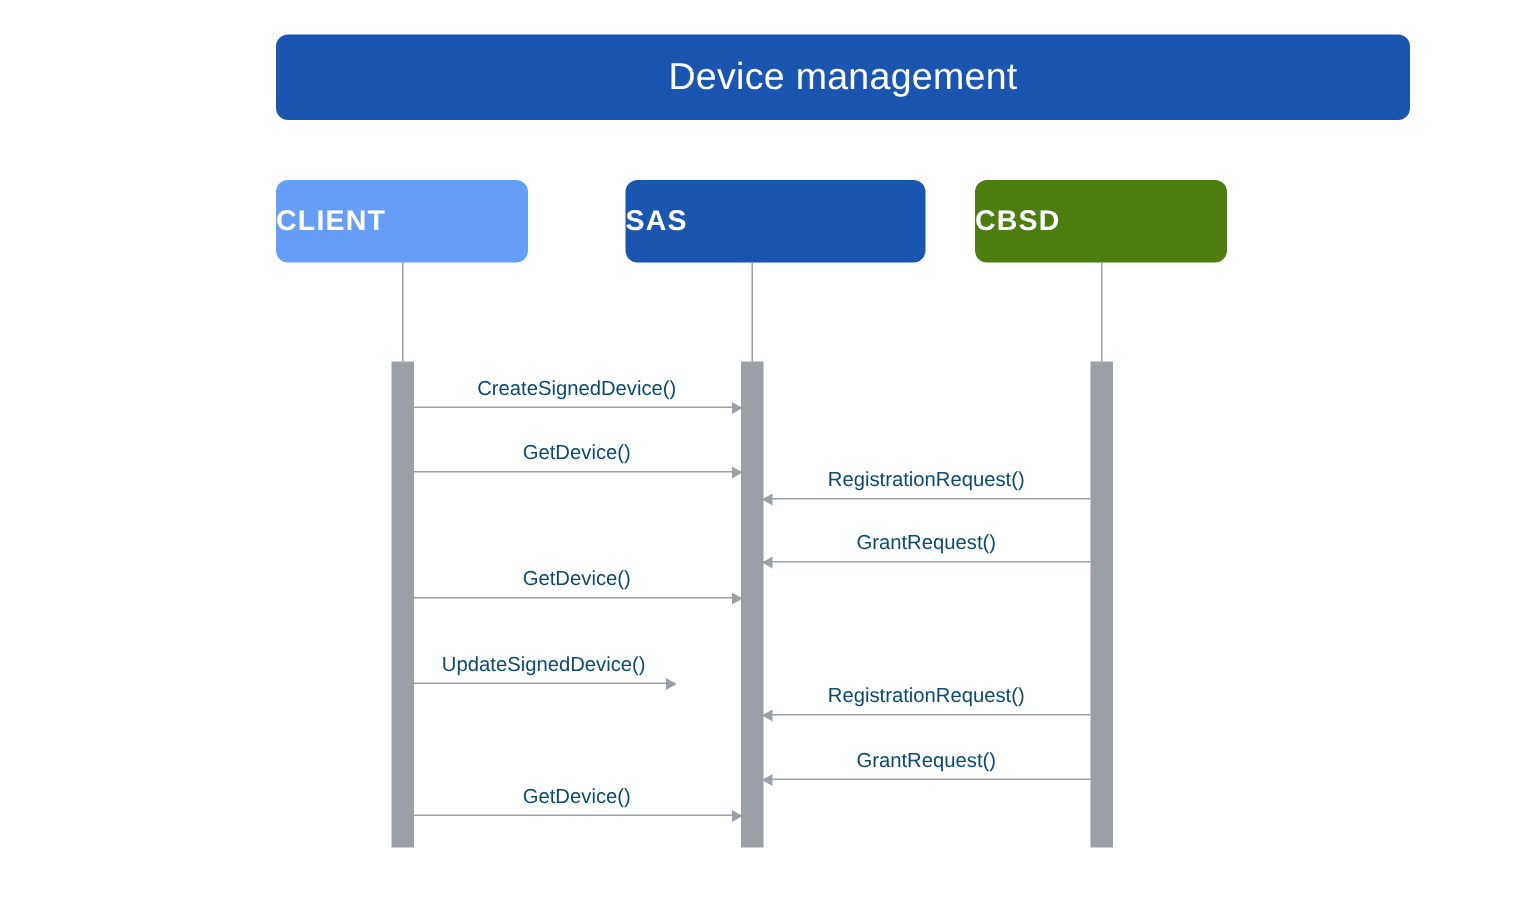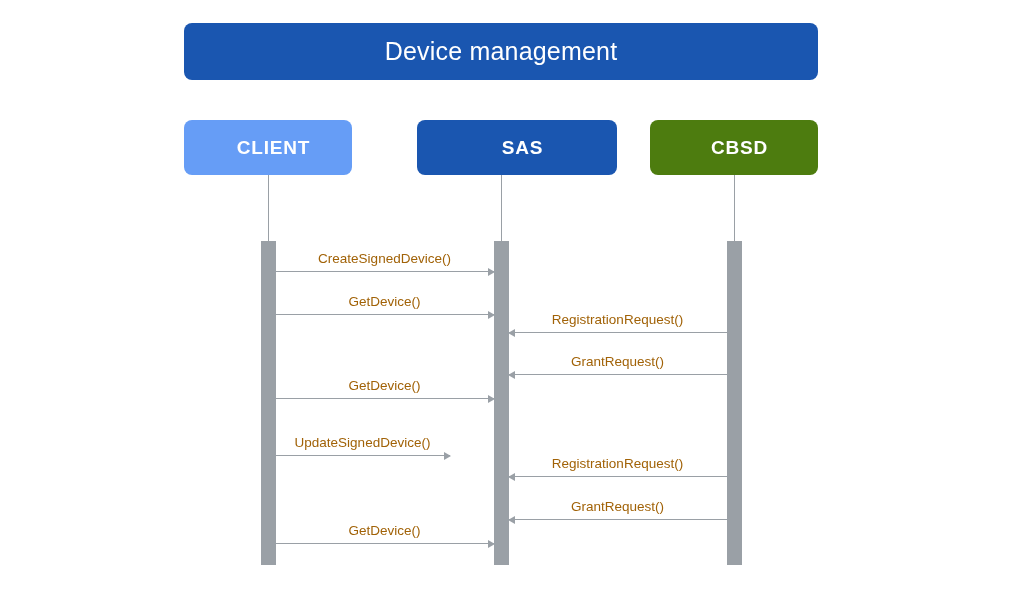--- a/index.html
+++ b/index.html
@@ -20,21 +20,21 @@
     left: 0; top: 0;
     width: 1024px;
     height: 600px;
   }
 
   
   #title-bar {
     position: absolute;
     left: 184px;
     top: 23px;
-    width: 634px;
+    width: 756px;
     height: 57px;
     background: #1a56b0;
     border-radius: 8px;
     display: flex;
     align-items: center;
     justify-content: center;
     box-sizing: border-box;
     text-align: right;
   }
   #title-bar .title-text {
@@ -45,23 +45,21 @@
     font-family: "Liberation Sans", sans-serif;
   }
 
   
   .participant-box {
     position: absolute;
     height: 55px;
     border-radius: 8px;
     display: flex;
     align-items: center;
-    justify-content: center;
     box-sizing: border-box;
-    padding-left: 11px;
   }
   .participant-box .participant-label {
     color: #ffffff;
     font-size: 19px;
     font-weight: 700;
     letter-spacing: 0.8px;
   }
 
   #participant-0 { left: 184px; top: 120px; width: 168px; background: #669df6; }
   #participant-1 { left: 417px; top: 120px; width: 200px; background: #1a56b0; }
@@ -117,21 +115,21 @@
   .message.dir-left .msg-head {
     left: -1px;
     border-right: 7px solid #9aa0a6;
   }
   .message .msg-label {
     position: absolute;
     left: 0;
     width: 100%;
     bottom: 6px;
     text-align: center;
-    color: #a16207;
+    color: #0c4a6e;
     font-size: 13.5px;
     font-family: "Liberation Sans", sans-serif;
     white-space: nowrap;
   }
 </style>
 </head>
 <body>
 
 <div id="canvas">
 

